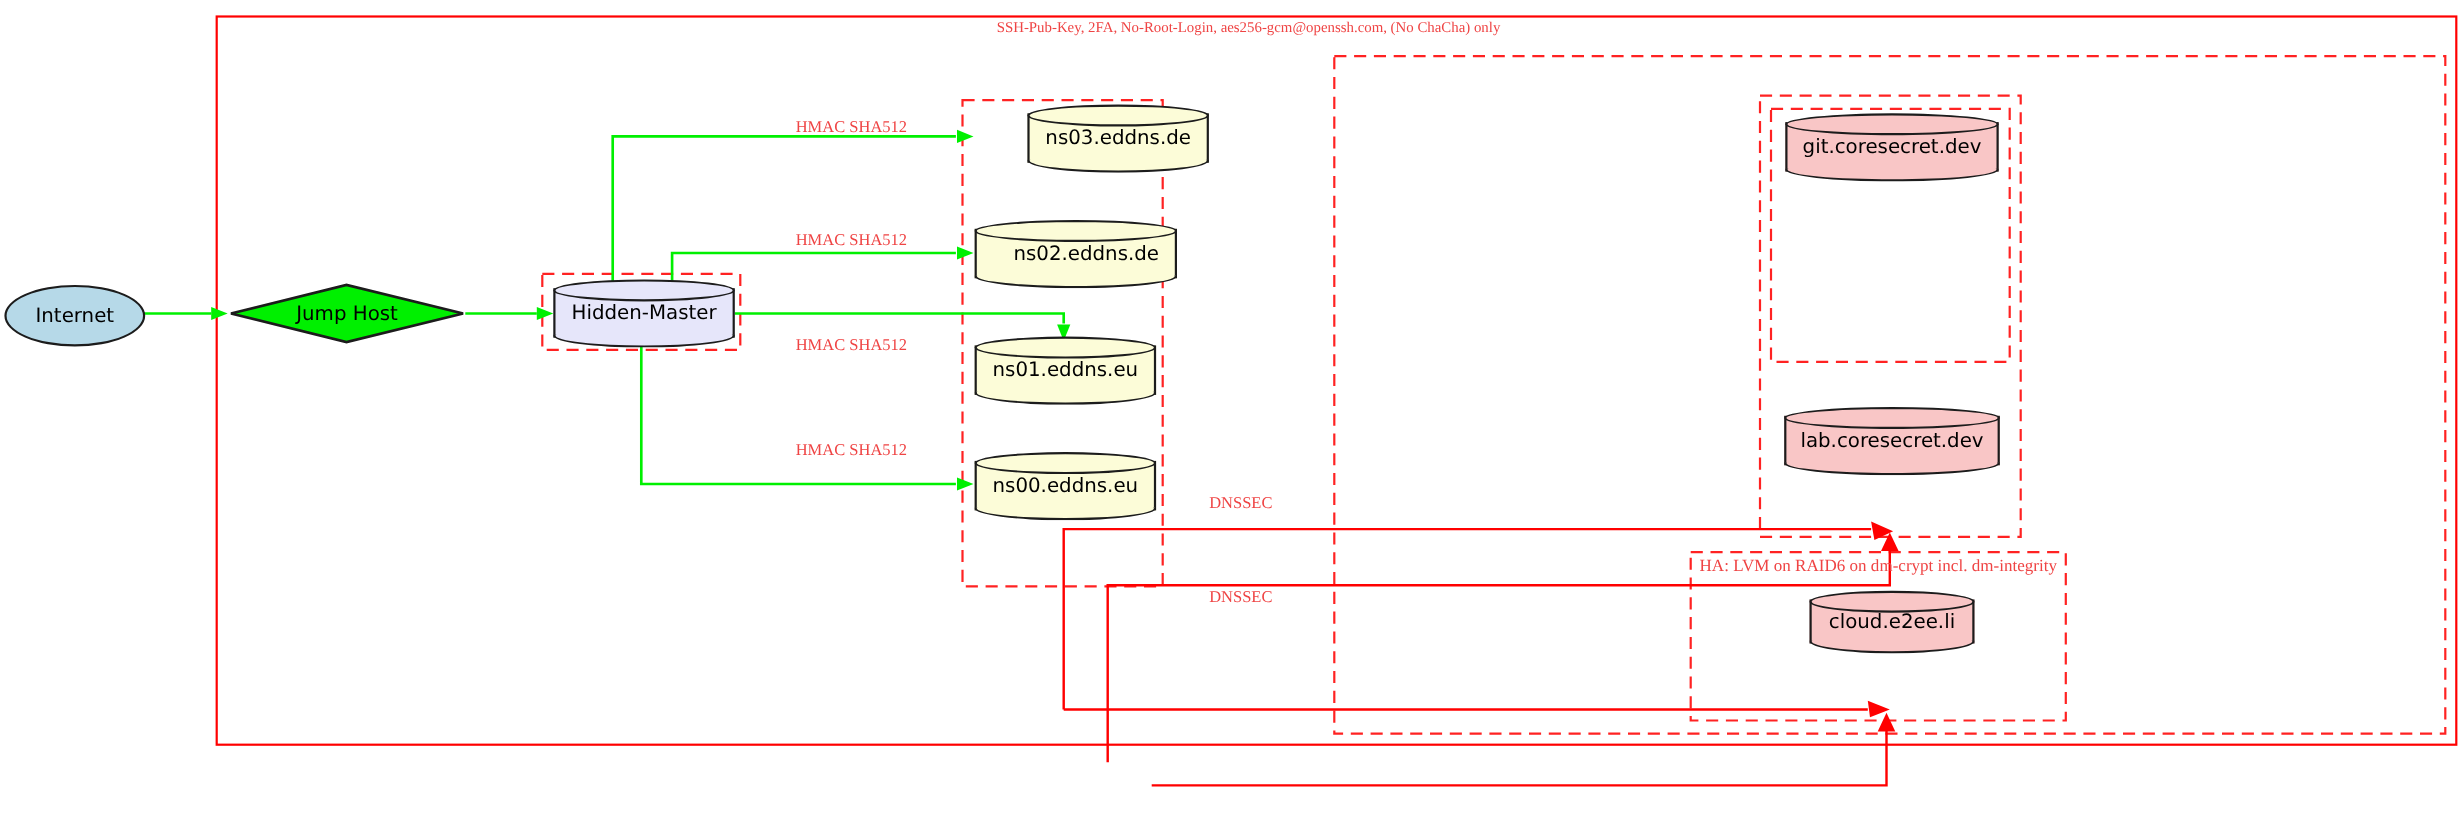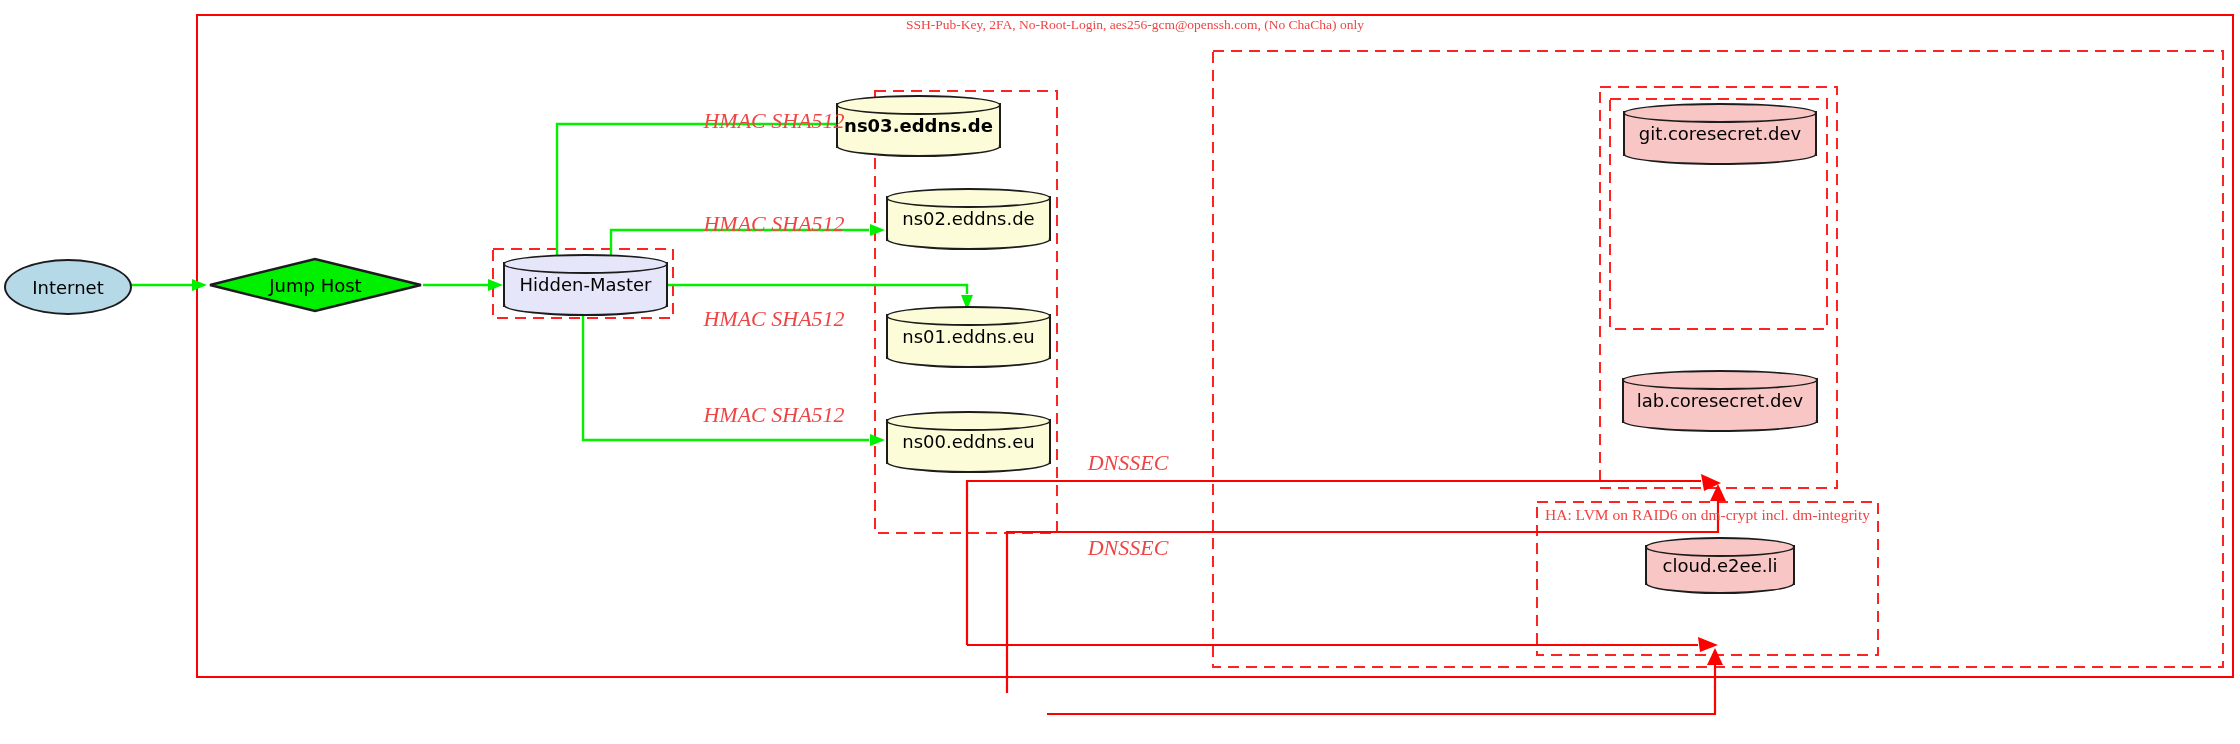--- a/index.html
+++ b/index.html
@@ -17,21 +17,21 @@
   .cyl::after  { content:''; position:absolute; left:-2px; right:-2px; bottom:-9px; height:18px;
                  background:var(--c); border:2px solid #1c1c1c; border-radius:50%;
                  clip-path: inset(46% 0 0 0); }
   .nlabel { position:relative; z-index:2; white-space:nowrap; }
   .diamond { background:transparent; }
   .diamond svg { position:absolute; left:0; top:0; }
   .lbl { position:absolute; z-index:4; color:#ef4444; text-align:center;
          font-family:"Liberation Serif","DejaVu Serif",serif; white-space:nowrap; }
   .lbl-cluster-sm { font-size:13.5px; }
   .lbl-cluster-md { font-size:15.5px; }
-  .lbl-edge { font-size:22px;font-style:italic; }
+  .lbl-edge { font-size:15px; }
 </style>
 </head>
 <body>
 
 <div class="stage">
 
   <svg class="layer" width="2240" height="744" viewBox="0 0 2240 744">
 
     <rect x="197" y="15" width="2036" height="662" fill="none" stroke="#ff0000" stroke-width="2"></rect>
     <rect x="1213" y="51" width="1010" height="616" fill="none" stroke="#ff2222" stroke-width="2" stroke-dasharray="11,7"></rect>
@@ -90,24 +90,24 @@
     <svg width="215" height="56" viewBox="0 0 215 56">
       <polygon points="2,28 107,2 213,28 107,54" fill="#00f000" stroke="#1c1c1c" stroke-width="2.4"></polygon>
     </svg>
     <span class="nlabel">Jump Host</span>
   </div>
 
   <div class="node cyl" style="left:503px; top:262px; width:161px; height:45px; --c:#e6e6fa;">
     <span class="nlabel">Hidden-Master</span>
   </div>
 
-  <div class="node cyl" style="left:836px; top:103px; width:161px; height:45px;font-weight:bold; --c:#fcfcd8;">
+  <div class="node cyl" style="left:934px; top:103px; width:161px; height:45px; --c:#fcfcd8;">
     <span class="nlabel">ns03.eddns.de</span>
   </div>
-  <div class="node cyl" style="left:886px; top:196px; width:161px; height:45px; --c:#fcfcd8;">
+  <div class="node cyl" style="left:886px; top:208px; width:161px; height:45px;padding-left:19px; --c:#fcfcd8;">
     <span class="nlabel">ns02.eddns.de</span>
   </div>
   <div class="node cyl" style="left:886px; top:314px; width:161px; height:45px; --c:#fcfcd8;">
     <span class="nlabel">ns01.eddns.eu</span>
   </div>
   <div class="node cyl" style="left:886px; top:419px; width:161px; height:45px; --c:#fcfcd8;">
     <span class="nlabel">ns00.eddns.eu</span>
   </div>
 
   <div class="node cyl" style="left:1623px; top:111px; width:190px; height:45px; --c:#f9c6c6;">

